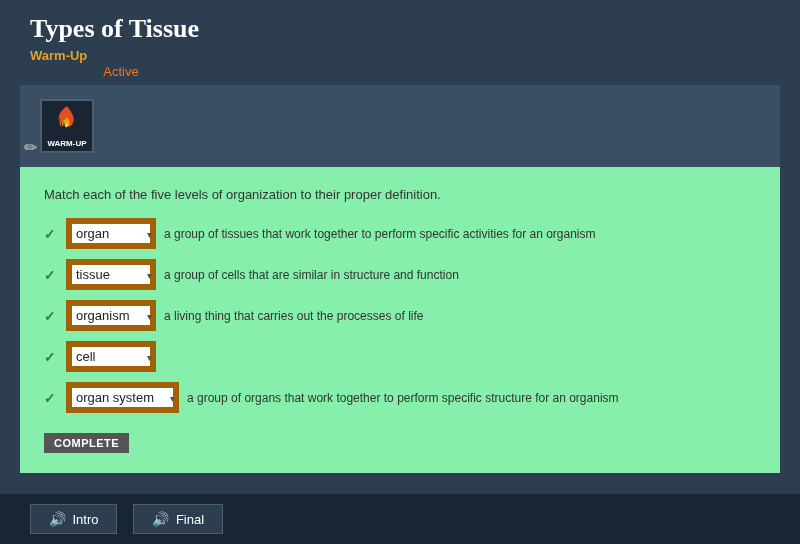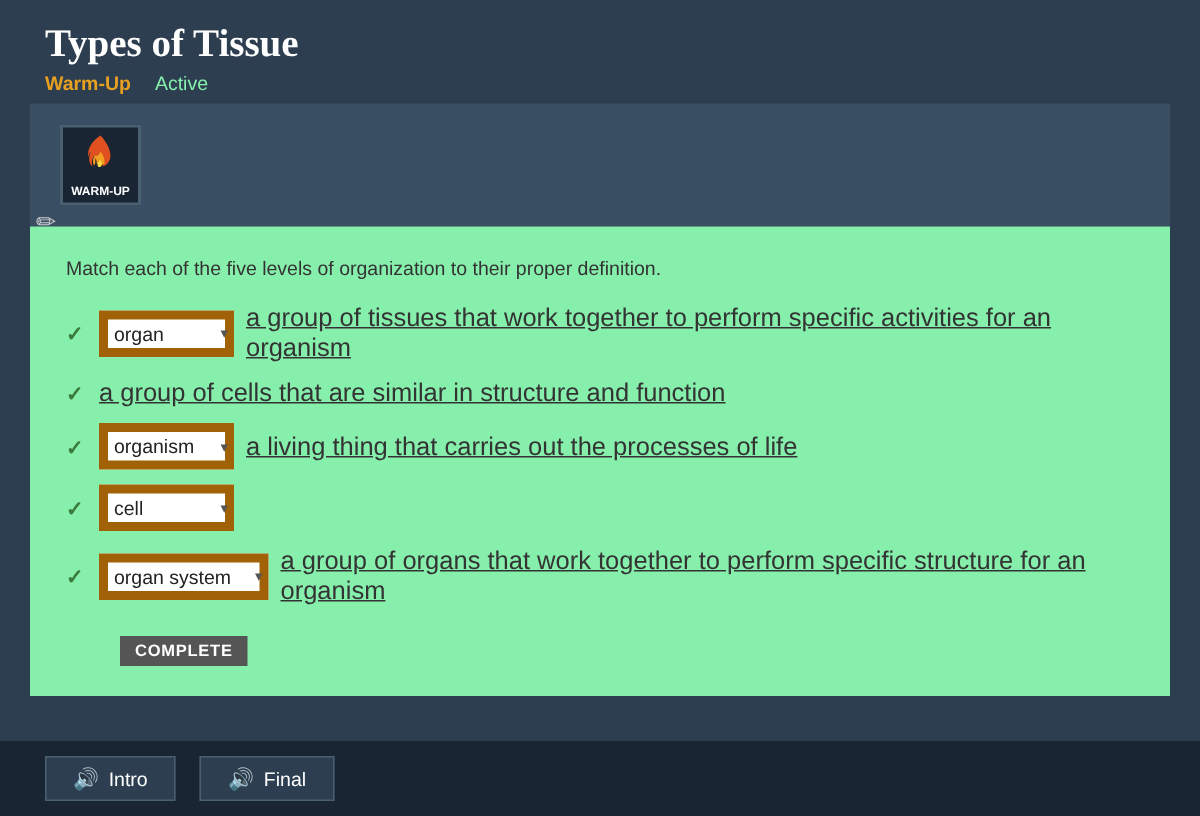--- a/index.html
+++ b/index.html
@@ -35,21 +35,22 @@
       font-size: 13px;
       cursor: pointer;
     }
 
     .nav-tab.active-tab {
       color: #e8a020;
       font-weight: bold;
     }
 
     .nav-tab.inactive-tab {
-      color: #86efac;
+      color: #f97316;
+      margin-top: 16px;
     }
 
     
     .warmup-banner {
       background-color: #3a4f63;
       margin: 0 20px;
       padding: 14px 20px;
       display: flex;
       align-items: center;
       gap: 16px;
@@ -133,36 +134,34 @@
       right: 4px;
       top: 50%;
       transform: translateY(-50%);
       font-size: 10px;
       color: #555;
       pointer-events: none;
     }
 
     .definition-text {
       color: #333333;
-      font-size: 17px;
-      text-decoration: underline;
+      font-size: 12px;
     }
 
     
     .complete-btn {
       background-color: #555555;
       color: #ffffff;
       font-size: 11px;
       font-weight: bold;
       padding: 4px 10px;
       border: none;
       cursor: pointer;
       margin-top: 10px;
       letter-spacing: 0.5px;
-      margin-left: 36px;
     }
 
     
     .edit-icon {
       position: absolute;
       left: 24px;
       top: 138px;
       color: #cccccc;
       font-size: 16px;
       cursor: pointer;
@@ -239,20 +238,25 @@
       <select class="term-select">
         <option>organ</option>
       </select>
     </div>
     <span class="definition-text">a group of tissues that work together to perform specific activities for an organism</span>
   </div>
 
   
   <div class="match-row">
     <span class="checkmark">✓</span>
+    <div class="select-wrapper">
+      <select class="term-select">
+        <option>tissue</option>
+      </select>
+    </div>
     <span class="definition-text">a group of cells that are similar in structure and function</span>
   </div>
 
   
   <div class="match-row">
     <span class="checkmark">✓</span>
     <div class="select-wrapper">
       <select class="term-select">
         <option>organism</option>
       </select>

